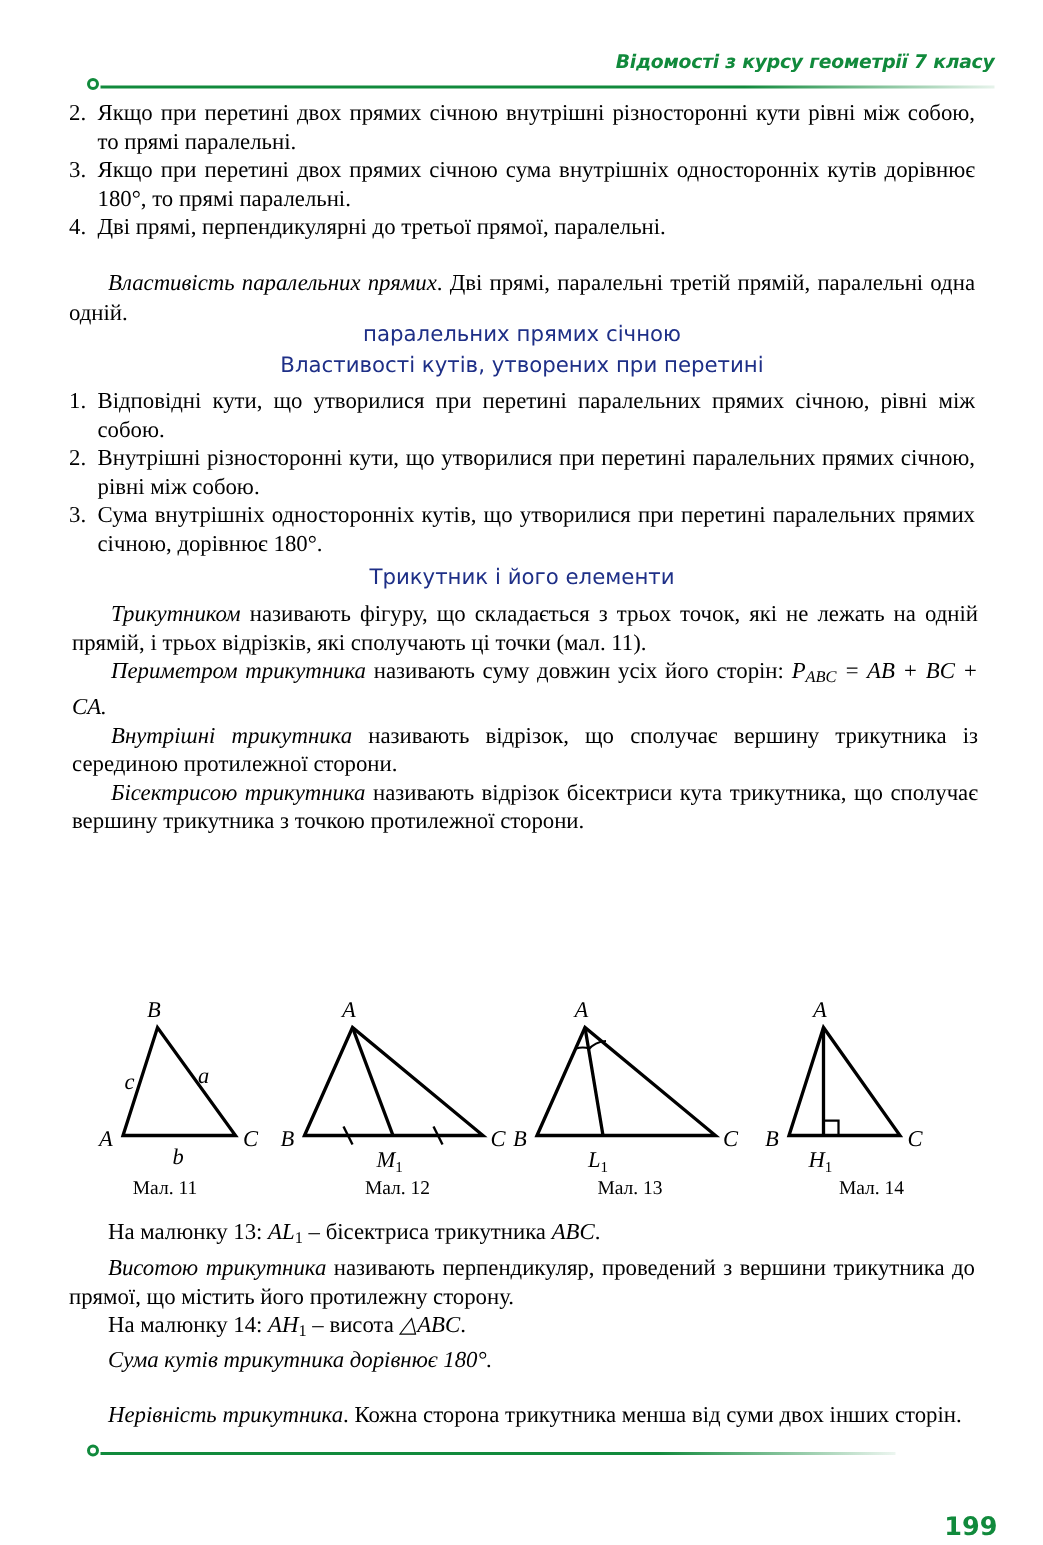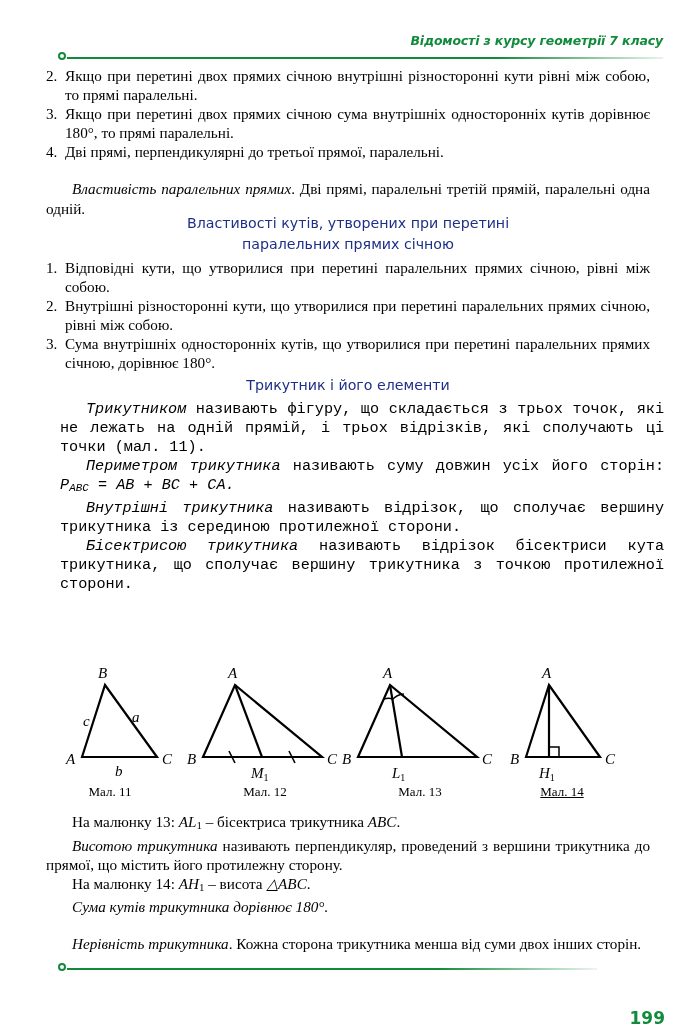--- a/index.html
+++ b/index.html
@@ -102,42 +102,42 @@
   .heading-block-2 {
     position: absolute;
     left: 46px;
     top: 375px;
     width: 604px;
   }
 
   
   .sect-props-intro { position: absolute; left: 46px; top: 66px;  width: 604px; }
   .sect-angle-list  { position: absolute; left: 46px; top: 258px; width: 604px; }
-  .sect-triangle    { position: absolute; left: 60px; top: 400px; width: 604px; font-family: Liberation Mono, monospace; }
+  .sect-triangle    { position: absolute; left: 48px; top: 400px; width: 604px; }
   .sect-bottom      { position: absolute; left: 46px; top: 812px; width: 604px; }
 
   
   .figures {
     position: absolute;
     left: 0;
     top: 660px;
     width: 695px;
     height: 145px;
   }
   .fig-caption {
     position: absolute;
     top: 784px;
     font-size: 13px;
     text-align: center;
     width: 120px;
   }
   .cap1 { left: 50px; }
   .cap2 { left: 205px; }
   .cap3 { left: 360px; }
-  .cap4 { left: 502px; text-decoration: underline; }
+  .cap4 { left: 521px; }
 
   
   .page-footer {
     position: absolute;
     left: 0;
     top: 960px;
     width: 695px;
     height: 40px;
   }
   .footer-rule {
@@ -206,22 +206,22 @@
     <span class="num">4.</span>
     <span>Дві прямі, перпендикулярні до третьої прямої, паралельні.</span>
   </p>
 
   <p class="indent gap-sm">
     <i>Властивість паралельних прямих</i><span>. Дві прямі, паралельні третій прямій, паралельні одна одній.</span>
   </p>
 </div>
 
 <div class="heading-block-1">
+  <div class="blue-heading">паралельних прямих січною</div>
   <div class="blue-heading">Властивості кутів, утворених при перетині</div>
-  <div class="blue-heading">паралельних прямих січною</div>
 </div>
 
 <div class="sect-angle-list">
   <p class="numbered">
     <span class="num">1.</span>
     <span>Відповідні кути, що утворилися при перетині паралельних прямих січною, рівні між собою.</span>
   </p>
   <p class="numbered">
     <span class="num">2.</span>
     <span>Внутрішні різносторонні кути, що утворилися при перетині паралельних прямих січною, рівні між собою.</span>

